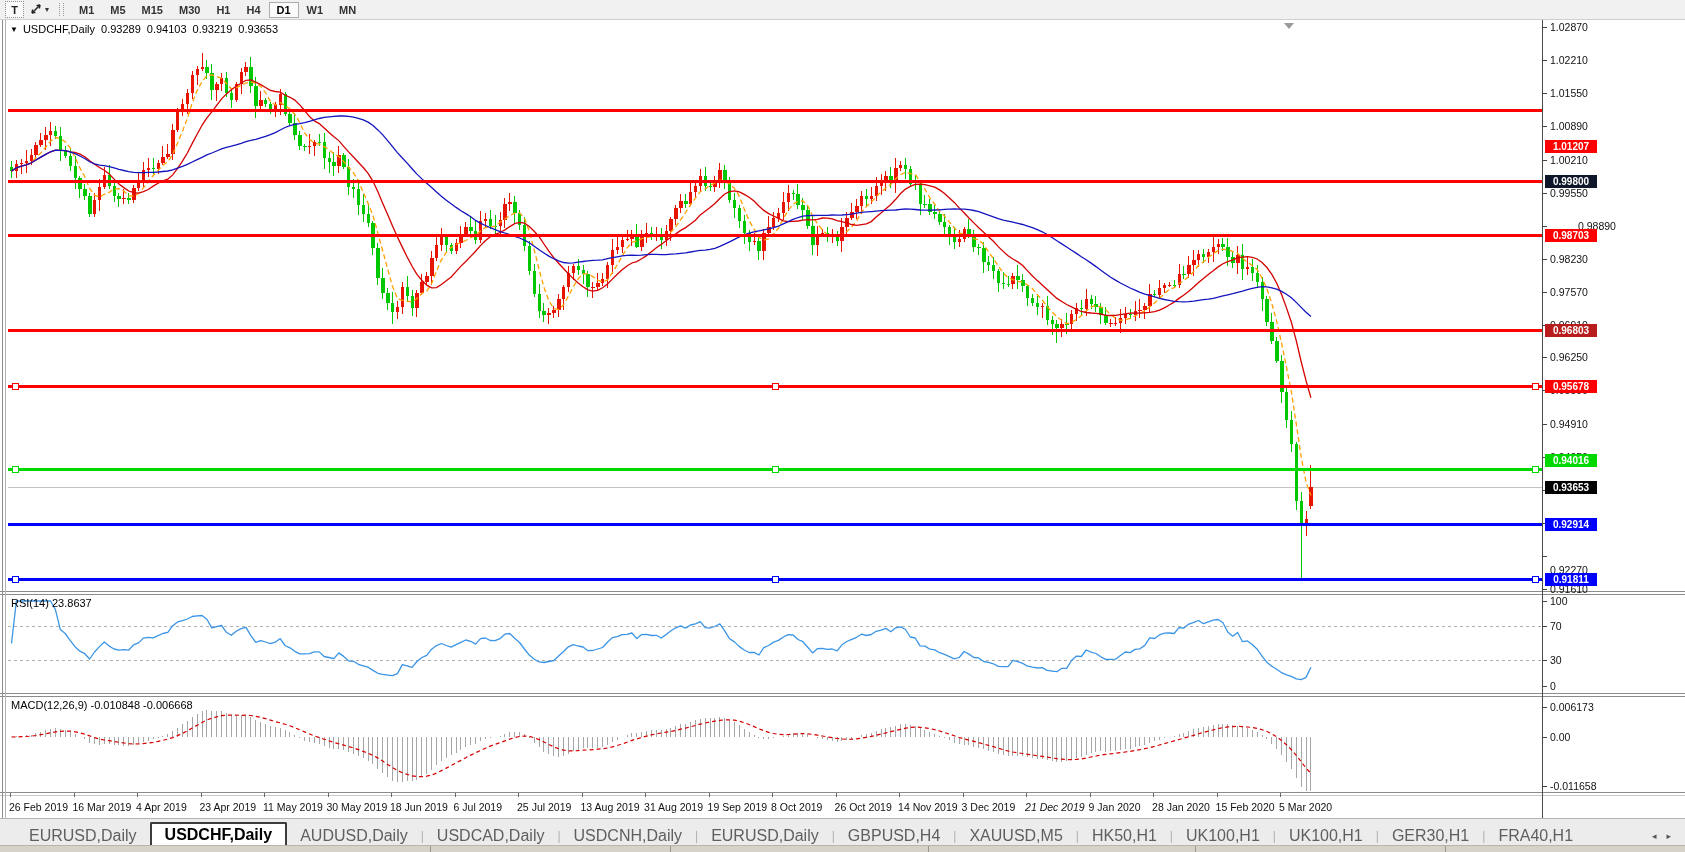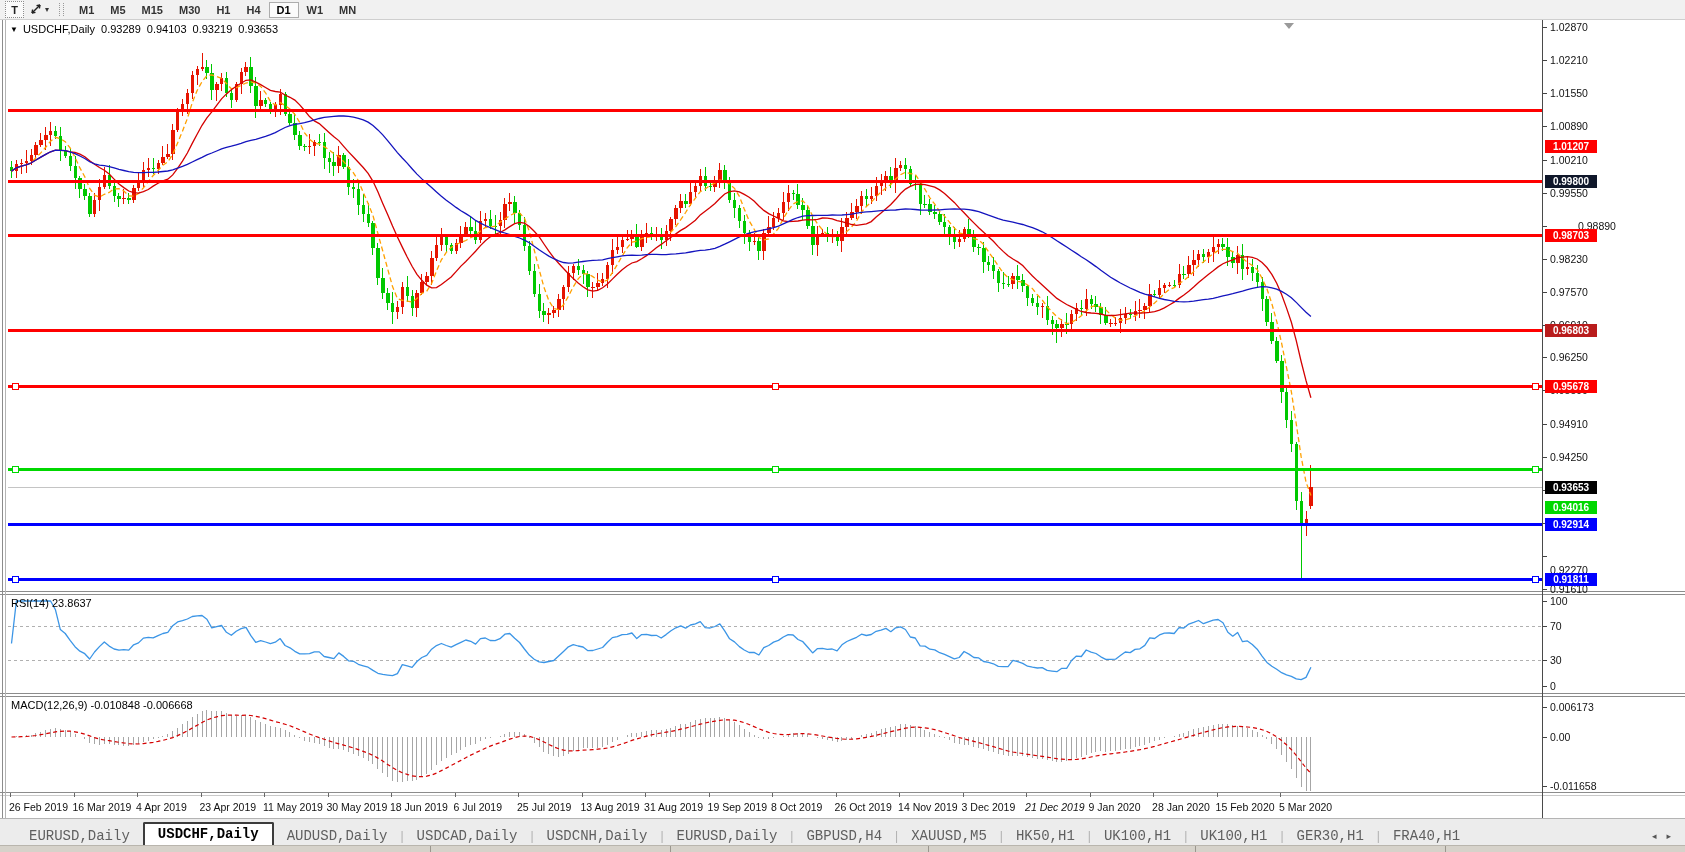--- a/index.html
+++ b/index.html
@@ -22,21 +22,21 @@
   #hdr .caret{font-size:8px;margin-right:5px;vertical-align:1px;}
   #hdr .num{margin-left:6px;}
   .pane-label{font-size:11px;color:#000;z-index:4;}
   .axis-num{font-size:10.5px;color:#111;z-index:3;}
   .badge{position:absolute;left:1545px;width:52px;height:13px;line-height:13px;text-align:center;
     font-size:10px;font-weight:bold;color:#fff;z-index:6;}
   .date-lab{font-size:10.5px;color:#111;top:801px;z-index:3;}
   
   #tabbar{position:absolute;left:0;top:818px;width:1685px;height:27px;background:#ececec;
     border-top:1px solid #b4b4b4;display:flex;align-items:flex-end;z-index:5;}
-  .tab{height:20px;line-height:20px;padding:0 13px;font-size:14px;color:#5f5f5f;cursor:pointer;font-family:Liberation Mono, monospace;}
+  .tab{height:20px;line-height:20px;padding:0 13px;font-size:16px;color:#5f5f5f;cursor:pointer;}
   .tab.active{background:#fff;border:2px solid #3c3c3c;border-bottom:none;height:22px;line-height:21px;
     color:#000;font-weight:bold;border-radius:2px 2px 0 0;}
   .tabsep{color:#b0b0b0;font-size:12px;line-height:20px;height:20px;}
   #tabnav{margin-left:auto;margin-right:14px;height:20px;line-height:20px;font-size:9px;color:#555;
     display:flex;gap:10px;align-items:center;}
   #tabnav span{cursor:pointer;}
   #strip{position:absolute;left:0;top:845px;width:1685px;height:7px;background:#d6d2ca;border-top:1px solid #b9b5ad;z-index:5;}
   .strip-sep{position:absolute;top:846px;width:1px;height:6px;background:#9a968e;z-index:6;}
   svg{position:absolute;left:0;top:0;z-index:2;}
 </style>
@@ -1007,21 +1007,21 @@
       <div class="abs axis-num" style="left: 1550px; top: 451.197px;">0.94250</div>
       <div class="abs axis-num" style="left: 1550px; top: 484.099px;">0.93590</div>
       <div class="abs axis-num" style="left: 1550px; top: 517.001px;">0.92930</div>
       <div class="abs axis-num" style="left: 1550px; top: 564px;">0.92270</div>
       <div class="abs axis-num" style="left: 1550px; top: 582.805px;">0.91610</div>
       <div class="abs badge" style="top: 104.379px; background: rgb(255, 0, 0); margin-top: 36px;">1.01207</div>
       <div class="abs badge" style="top: 174.521px; background: #0f172a;">0.99800</div>
       <div class="abs badge" style="top: 229.208px; background: rgb(255, 0, 0);">0.98703</div>
       <div class="abs badge" style="top: 323.926px; background: #b91c1c;">0.96803</div>
       <div class="abs badge" style="top: 380.009px; background: rgb(255, 0, 0);">0.95678</div>
-      <div class="abs badge" style="top: 454px; background: rgb(0, 216, 0); margin-top: 47px;">0.94016</div>
+      <div class="abs badge" style="top: 454px; background: rgb(0, 216, 0);">0.94016</div>
       <div class="abs badge" style="top: 517.799px; background: rgb(0, 0, 255);">0.92914</div>
       <div class="abs badge" style="top: 572.785px; background: rgb(0, 0, 255);">0.91811</div>
       <div class="abs badge" style="top: 480.958px; background: rgb(0, 0, 0);">0.93653</div>
       <div class="abs axis-num" style="left: 1550px; top: 594.5px;">100</div>
       <div class="abs axis-num" style="left: 1550px; top: 620px;">70</div>
       <div class="abs axis-num" style="left: 1550px; top: 654px;">30</div>
       <div class="abs axis-num" style="left: 1550px; top: 679.5px;">0</div>
       <div class="abs axis-num" style="left: 1550px; top: 700.505px;">0.006173</div>
       <div class="abs axis-num" style="left: 1550px; top: 730.5px;">0.00</div>
       <div class="abs axis-num" style="left: 1550px; top: 779.5px;">-0.011658</div>

